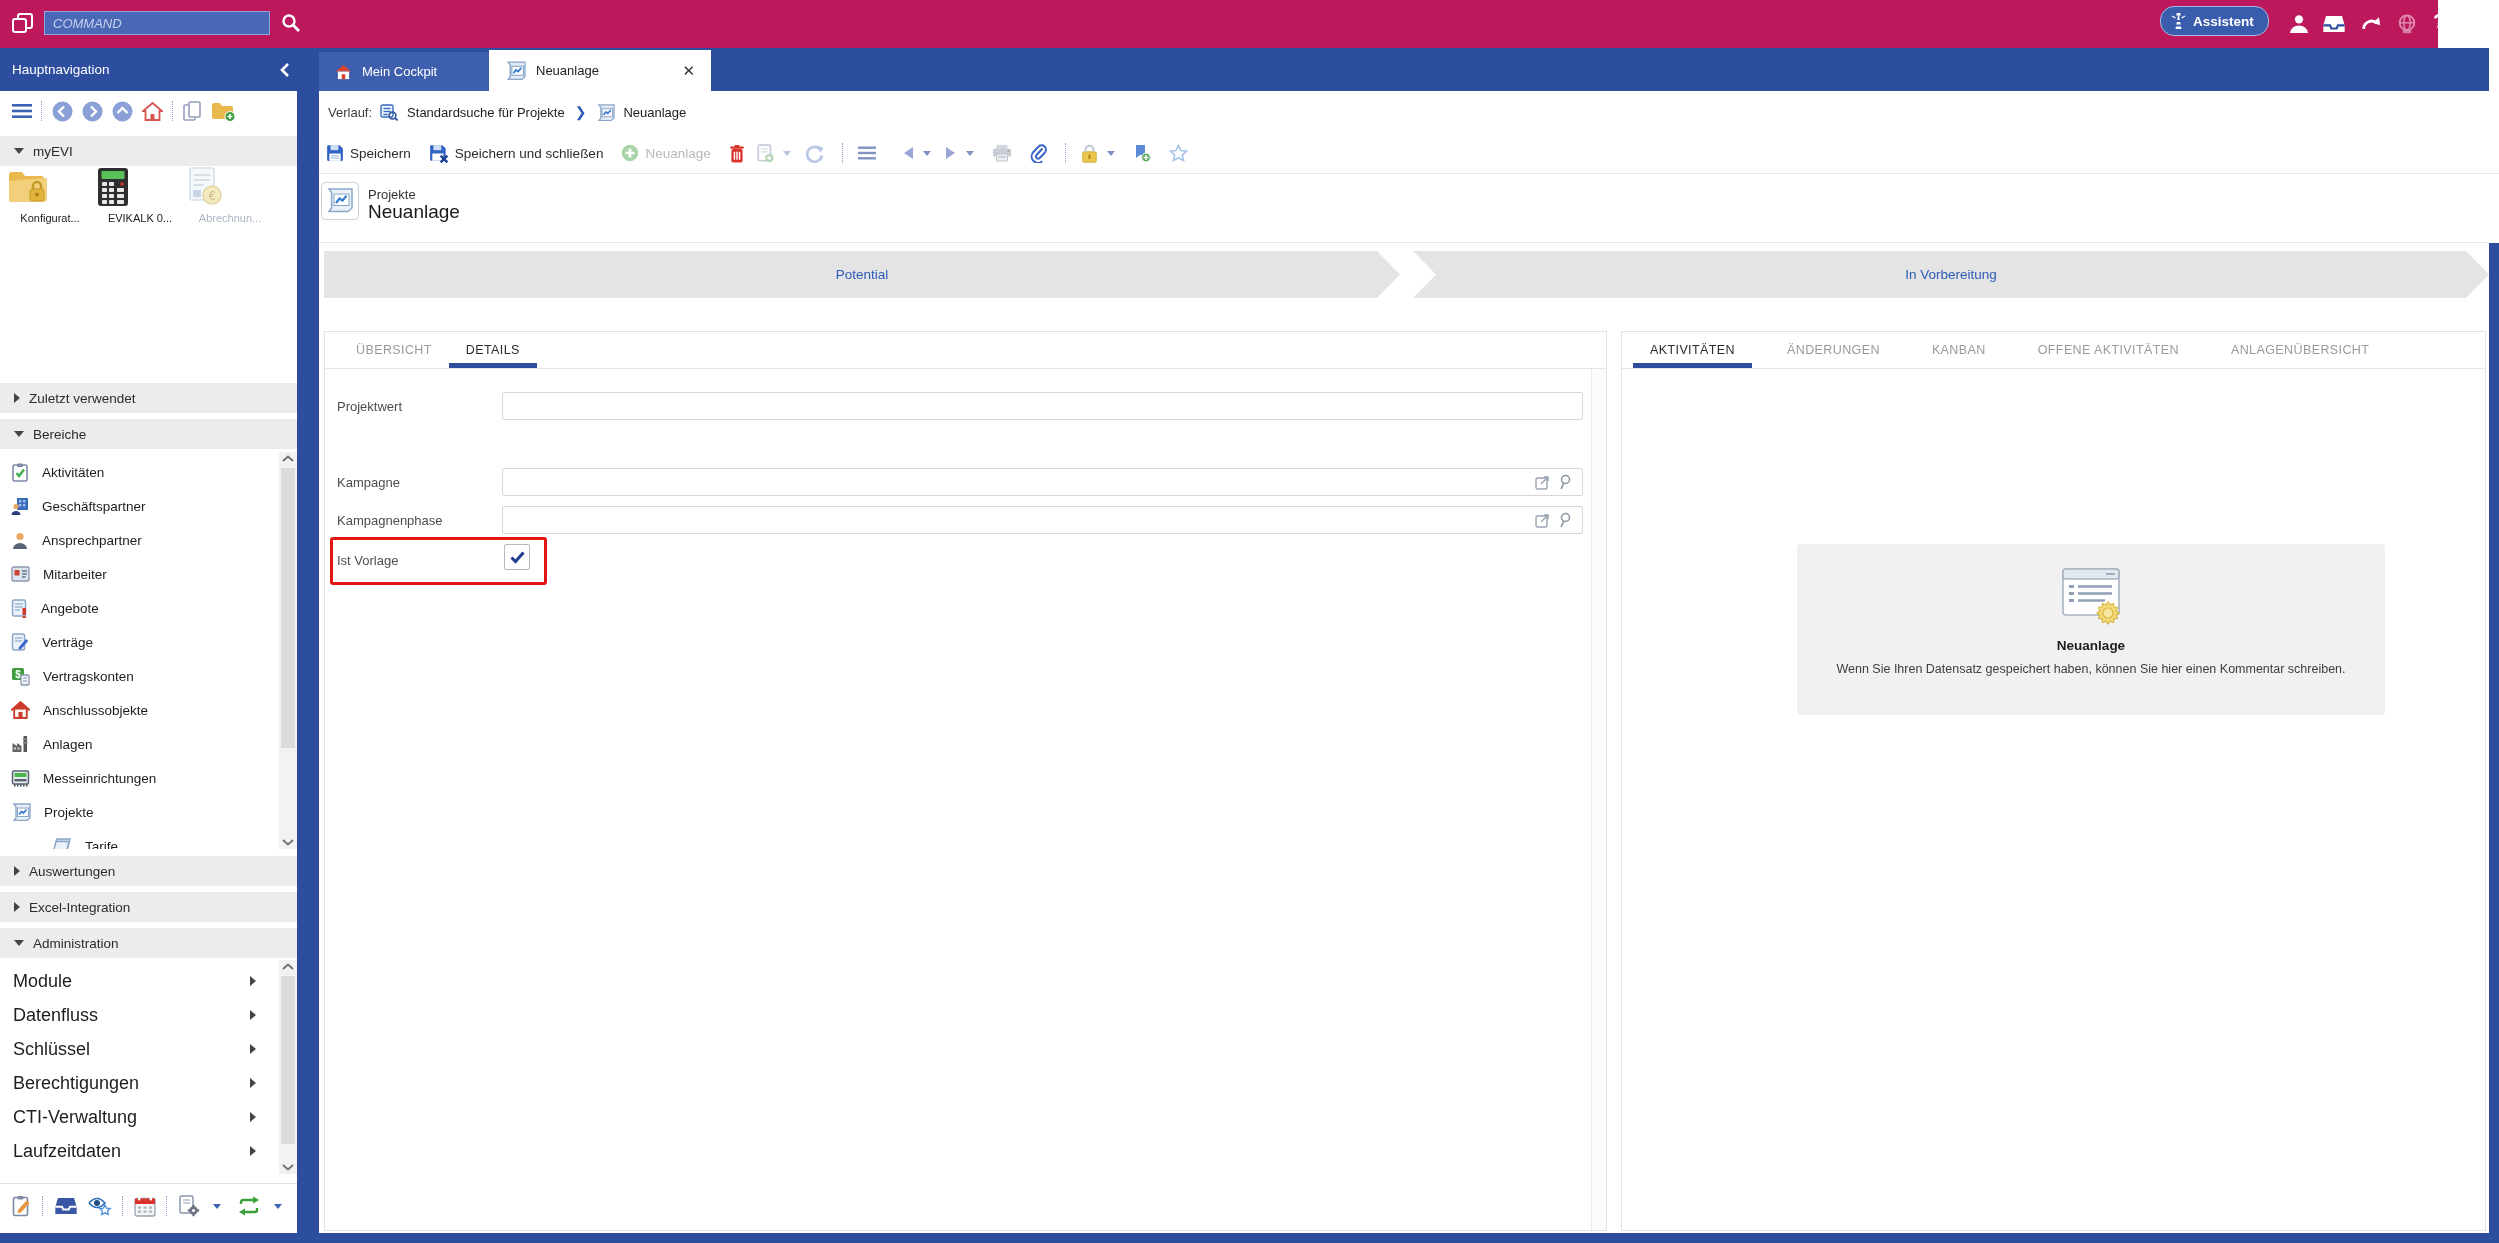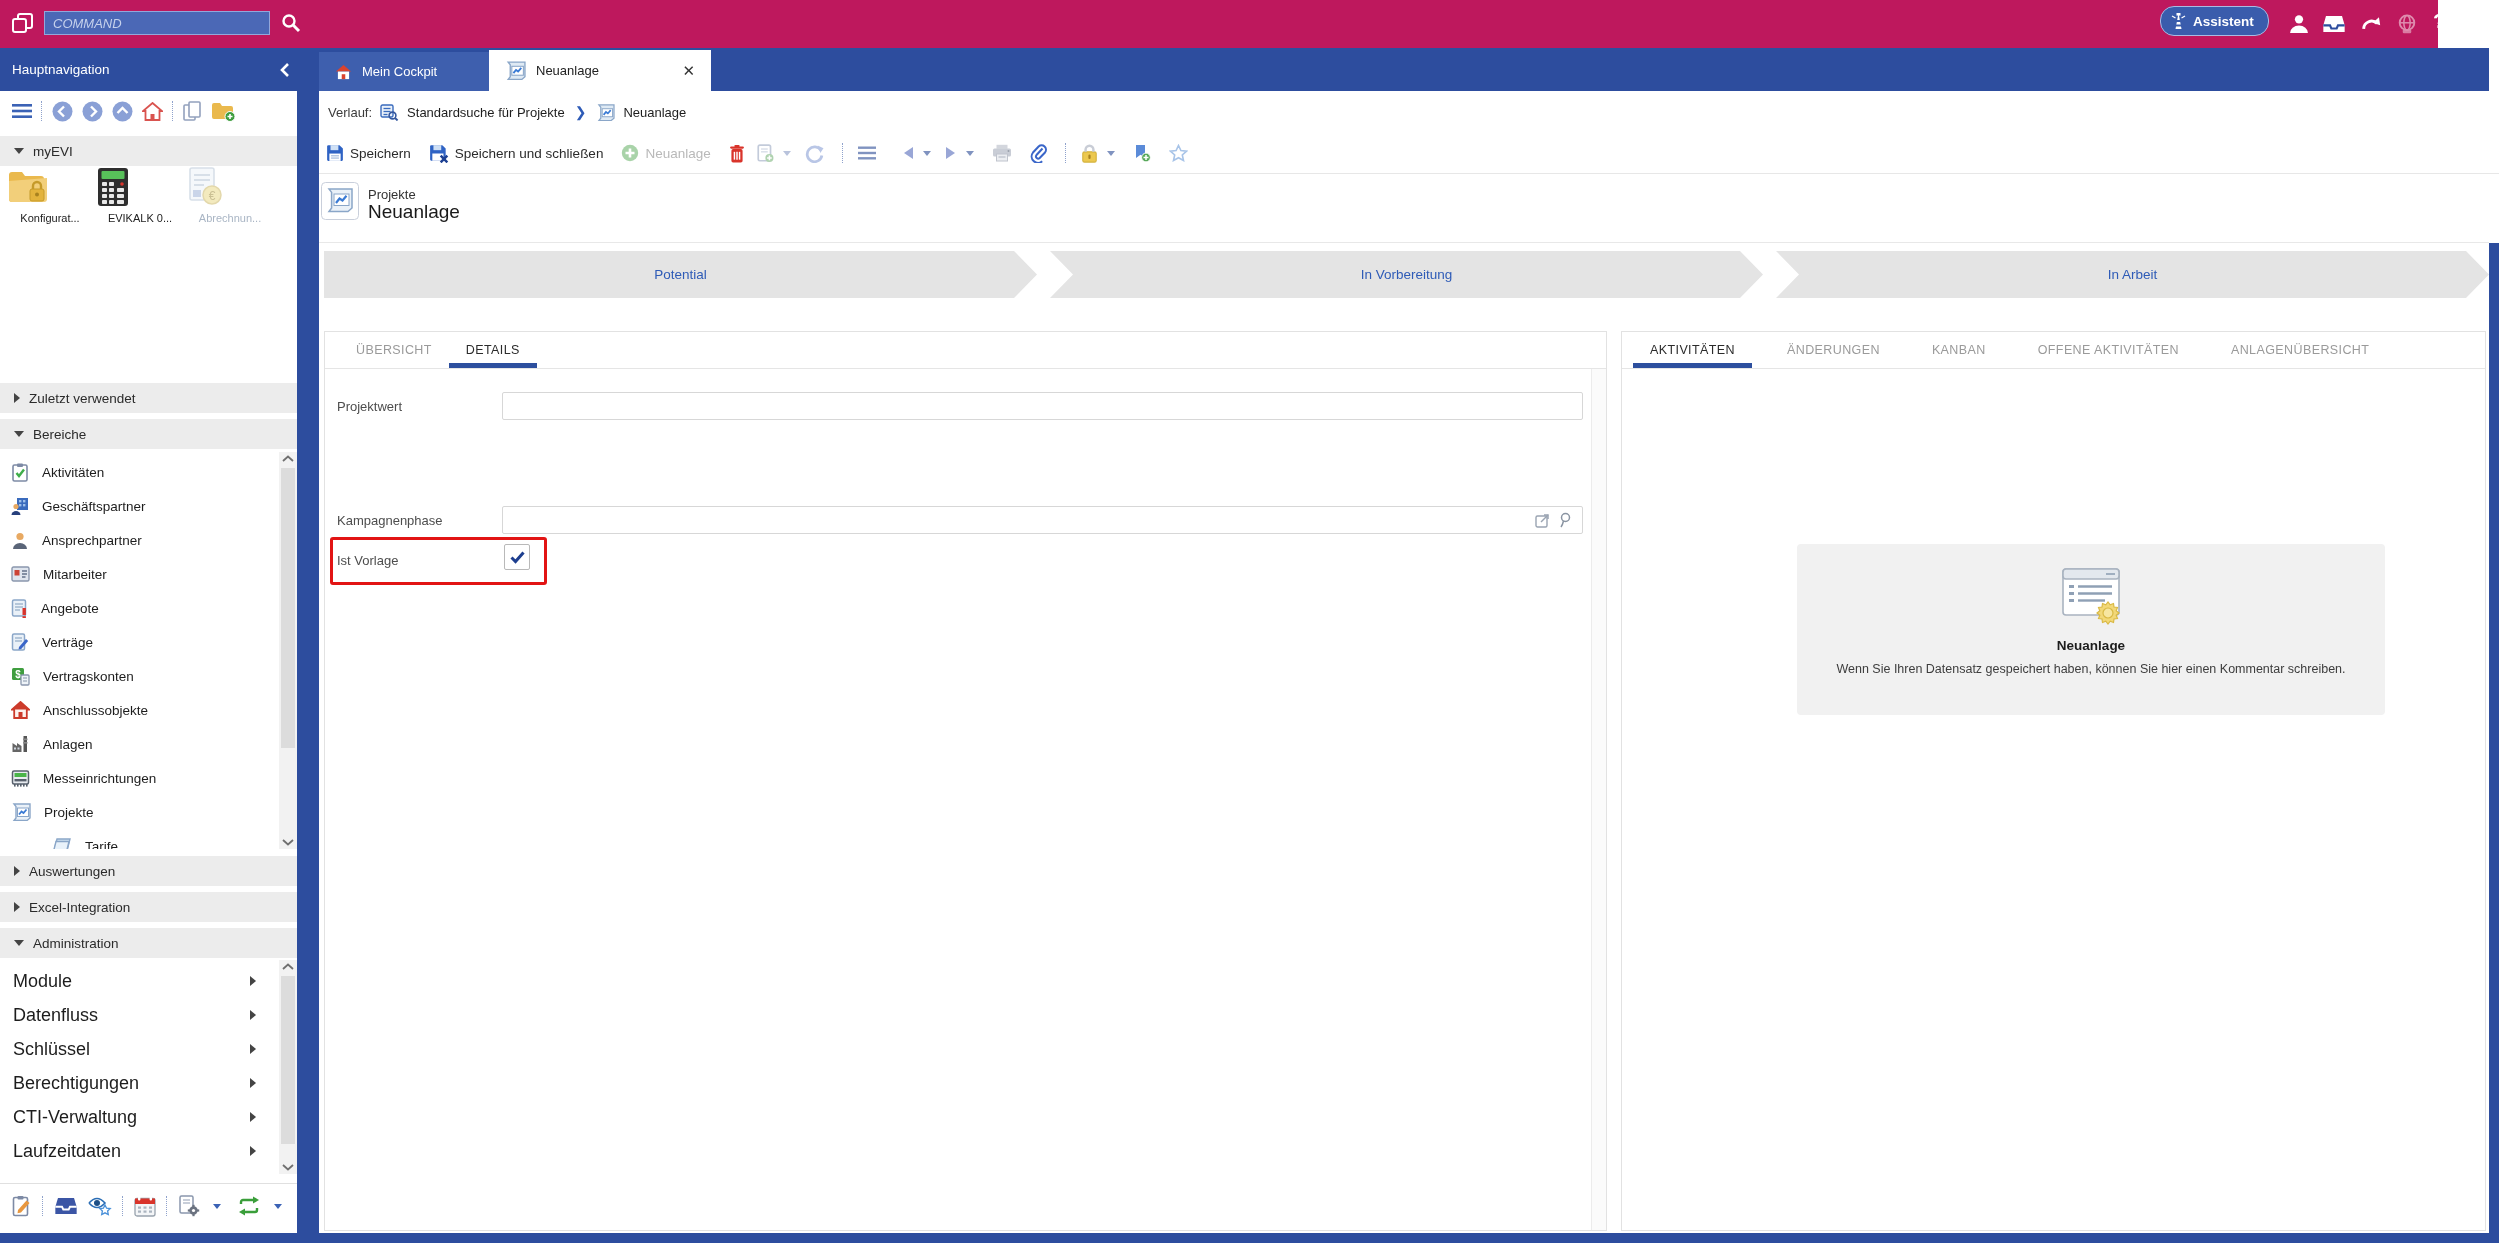--- a/index.html
+++ b/index.html
@@ -782,38 +782,54 @@
 <div class="abs ptitle">Neuanlage</div>
 <div class="abs hdr-div"></div>
 
 <div class="abs stagebar">
   <div class="stage first">
       <span>Potential</span>
     </div>
   <div class="stage mid">
       <span>In Vorbereitung</span>
     </div>
-  <div class="stage mid">
-      <span>In Arbeit</span>
-    </div>
 </div>
 
 <div class="abs card" style="left:324px;top:331px;width:1283px;height:900px;">
   <div class="cardtabs">
     <div class="ctab">
         <span>ÜBERSICHT</span>
       </div>
     <div class="ctab on">
         <span>DETAILS</span>
       </div>
   </div>
 
   <div class="frow" style="top:60px;width:100%;">
     <span class="flabel">Projektwert</span>
     <input class="finput" value="" style="">
+  </div>
+  <div class="frow" style="top:136px;width:100%;">
+    <span class="flabel">Kampagne</span>
+    <input class="finput" value="" style="">
+    <span class="lookups">
+      <span>
+          <svg width="15" height="15" viewBox="0 0 15 15">
+            <rect x="1" y="3" width="11" height="11" rx="1.5" fill="none" stroke="#9aa4b2" stroke-width="1.4"></rect>
+            <line x1="6" y1="9" x2="13" y2="2" stroke="#9aa4b2" stroke-width="1.5"></line>
+            <polyline points="9,2 13,2 13,6" fill="none" stroke="#9aa4b2" stroke-width="1.5"></polyline>
+          </svg>
+        </span>
+      <span>
+          <svg width="14" height="16" viewBox="0 0 14 16">
+            <circle cx="7.5" cy="5.5" r="4" fill="none" stroke="#8a94a2" stroke-width="1.5"></circle>
+            <path d="M5.5 9 Q4.5 13 3 15" fill="none" stroke="#8a94a2" stroke-width="1.5"></path>
+          </svg>
+        </span>
+    </span>
   </div>
   <div class="frow" style="top:174px;width:100%;">
     <span class="flabel">Kampagnenphase</span>
     <input class="finput" value="" style="">
     <span class="lookups">
       <span>
           <svg width="15" height="15" viewBox="0 0 15 15">
             <rect x="1" y="3" width="11" height="11" rx="1.5" fill="none" stroke="#9aa4b2" stroke-width="1.4"></rect>
             <line x1="6" y1="9" x2="13" y2="2" stroke="#9aa4b2" stroke-width="1.5"></line>
             <polyline points="9,2 13,2 13,6" fill="none" stroke="#9aa4b2" stroke-width="1.5"></polyline>

